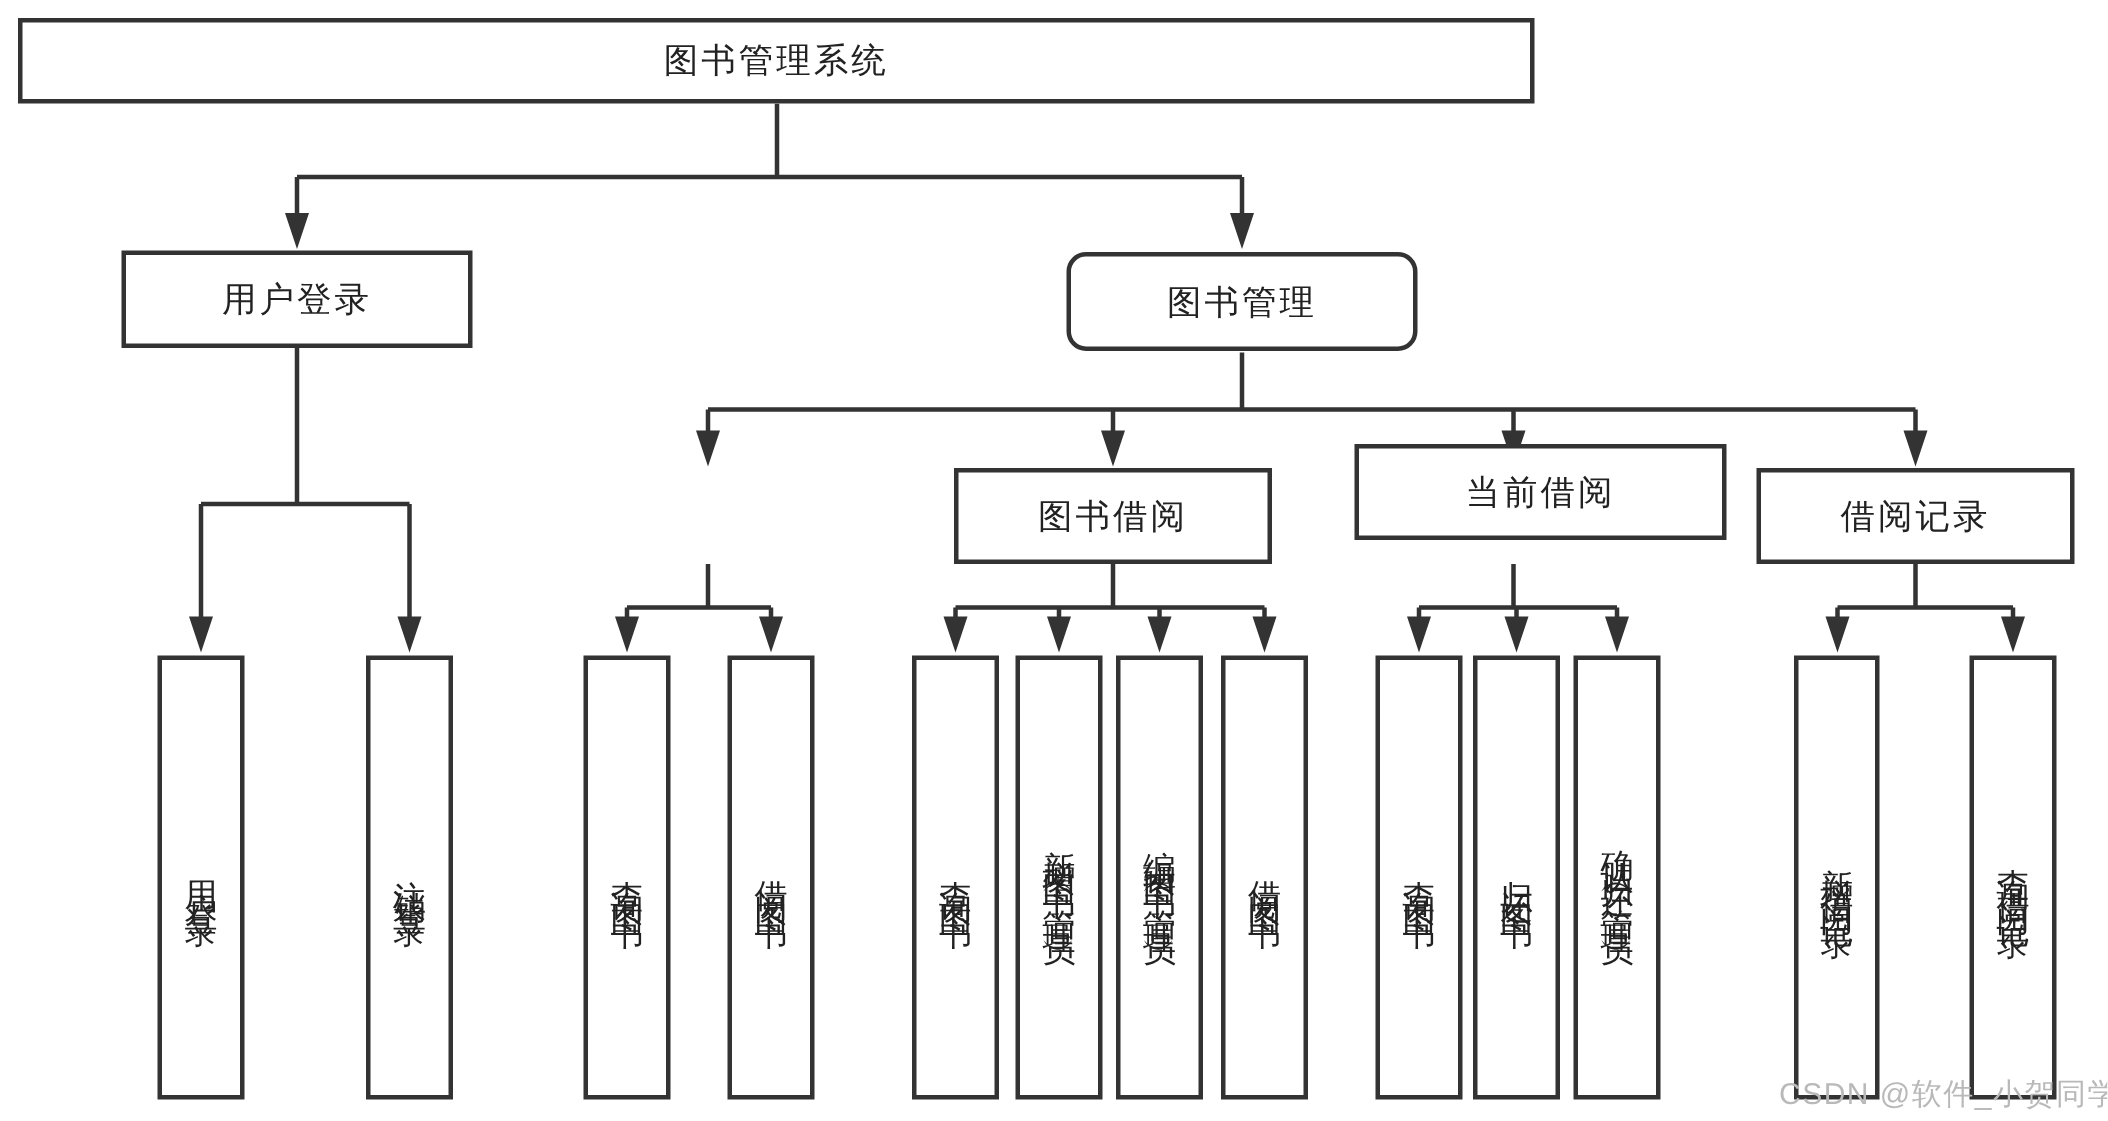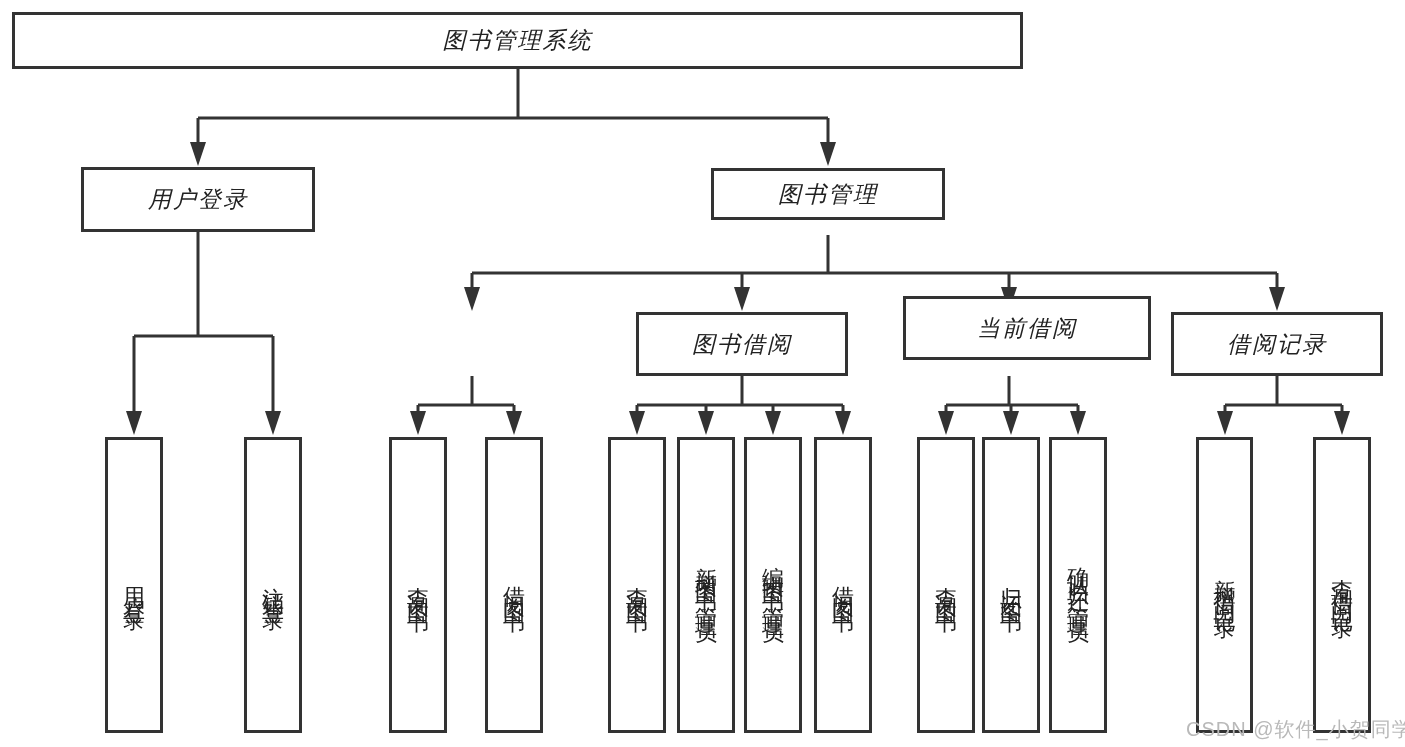--- a/index.html
+++ b/index.html
@@ -36,21 +36,20 @@
     border: 3px solid var(--box-border, #333333);
     background: var(--box-bg, #ffffff);
     display: flex;
     align-items: center;
     justify-content: center;
     color: var(--text, #222222);
   }
   .hbox {
     font-size: 23px;
     letter-spacing: 2px;
-    font-style: italic;
   }
   .vbox {
     font-size: 22px;
   }
   .vbox .vtext {
     writing-mode: vertical-rl;
     text-orientation: mixed;
     letter-spacing: 8px;
     line-height: 1;
   }
@@ -117,21 +116,21 @@
       M1342 435 L1334 411 H1350 Z"></path>
   </svg>
 
   <div class="hbox" style="left:12px; top:12px; width:1011px; height:57px;">
     <span>图书管理系统</span>
   </div>
 
   <div class="hbox" style="left:81px; top:167px; width:234px; height:65px;">
     <span>用户登录</span>
   </div>
-  <div class="hbox" style="left:711px; top:168px; width:234px; height:52px;">
+  <div class="hbox" style="left:711px; top:168px; width:234px; height:66px;border-radius:13px;">
     <span>图书管理</span>
   </div>
 
   <div class="hbox" style="left:636px; top:312px; width:212px; height:64px;">
     <span>图书借阅</span>
   </div>
   <div class="hbox" style="left:903px; top:296px; width:248px; height:64px;">
     <span>当前借阅</span>
   </div>
   <div class="hbox" style="left:1171px; top:312px; width:212px; height:64px;">

